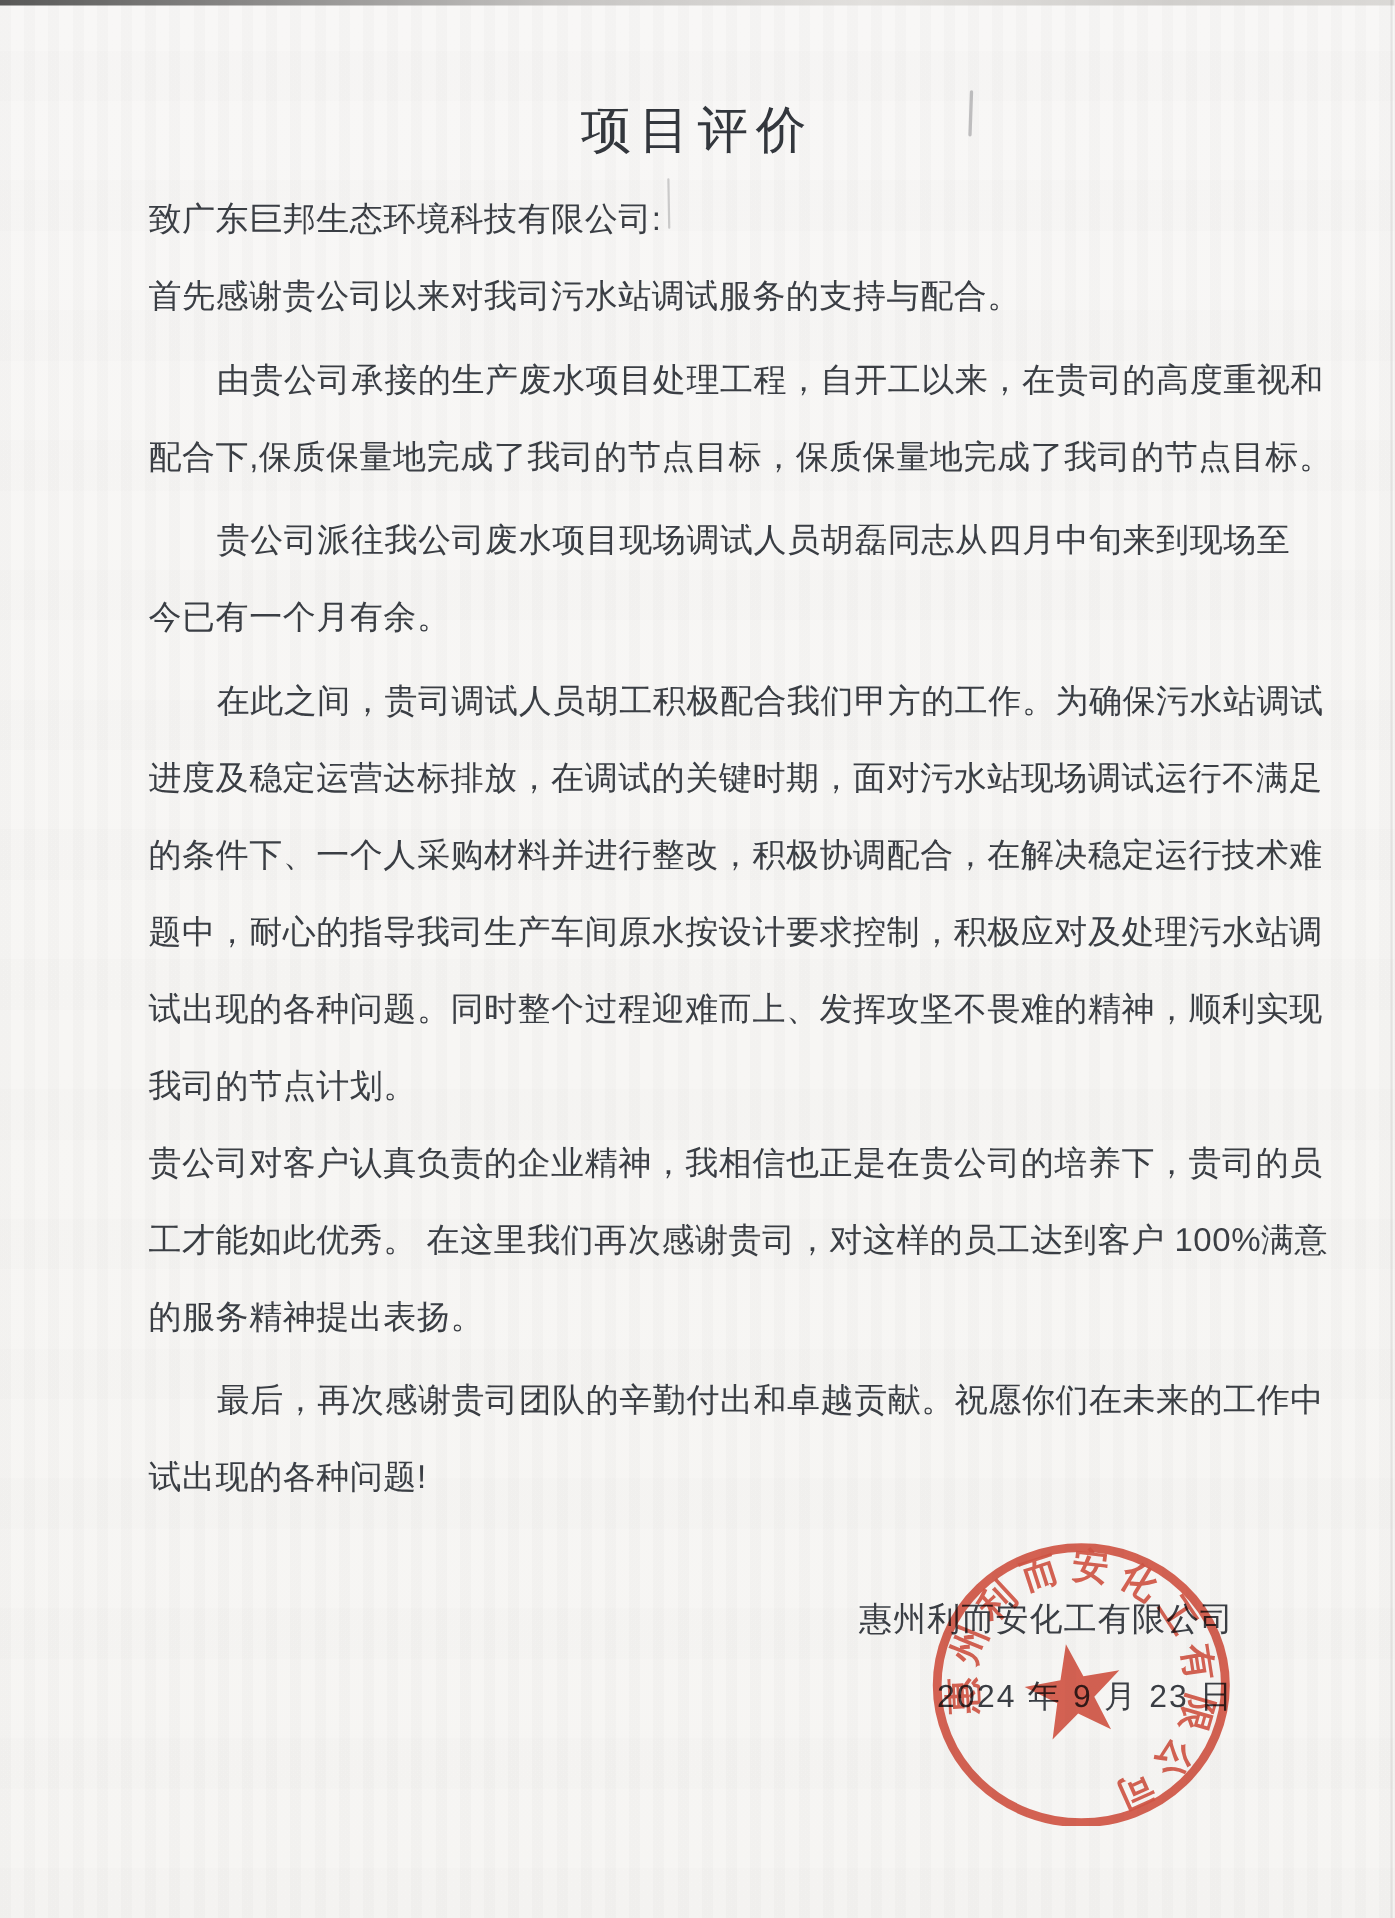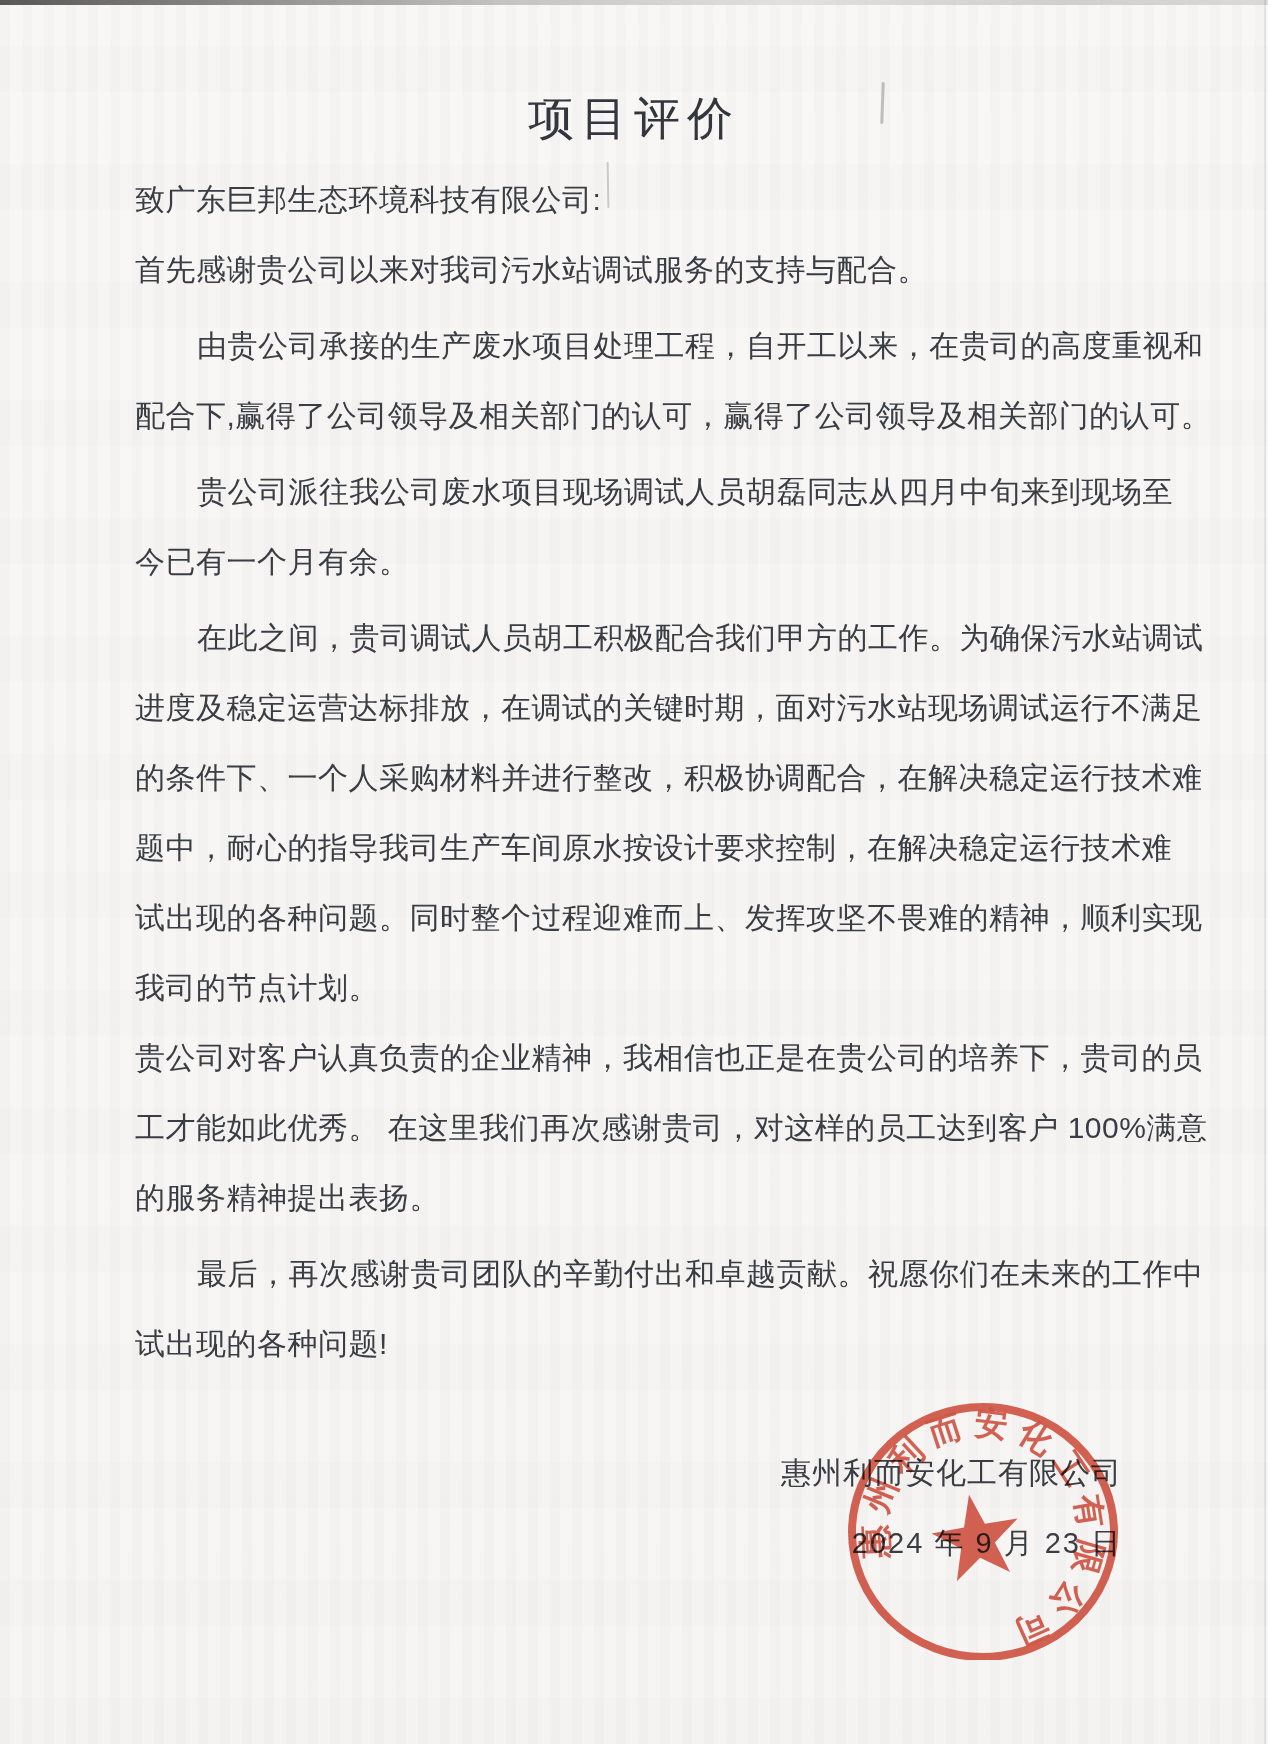--- a/index.html
+++ b/index.html
@@ -114,27 +114,27 @@
   <div class="scan-right-edge"></div>
   <div class="smudge-1"></div>
   <div class="smudge-2"></div>
 
   <h1 class="title">项目评价</h1>
 
   <div class="letter-body">
       <div class="line">致广东巨邦生态环境科技有限公司:</div>
       <div class="line">首先感谢贵公司以来对我司污水站调试服务的支持与配合。</div>
       <div class="line indent">由贵公司承接的生产废水项目处理工程，自开工以来，在贵司的高度重视和</div>
-      <div class="line">配合下,赢得了公司领导及相关部门的认可，赢得了公司领导及相关部门的认可。</div>
+      <div class="line">配合下,保质保量地完成了我司的节点目标，保质保量地完成了我司的节点目标。</div>
       <div class="line indent">贵公司派往我公司废水项目现场调试人员胡磊同志从四月中旬来到现场至</div>
       <div class="line">今已有一个月有余。</div>
       <div class="line indent">在此之间，贵司调试人员胡工积极配合我们甲方的工作。为确保污水站调试</div>
       <div class="line">进度及稳定运营达标排放，在调试的关键时期，面对污水站现场调试运行不满足</div>
       <div class="line">的条件下、一个人采购材料并进行整改，积极协调配合，在解决稳定运行技术难</div>
-      <div class="line">题中，耐心的指导我司生产车间原水按设计要求控制，在解决稳定运行技术难</div>
+      <div class="line">题中，耐心的指导我司生产车间原水按设计要求控制，积极应对及处理污水站调</div>
       <div class="line">试出现的各种问题。同时整个过程迎难而上、发挥攻坚不畏难的精神，顺利实现</div>
       <div class="line">我司的节点计划。</div>
       <div class="line">贵公司对客户认真负责的企业精神，我相信也正是在贵公司的培养下，贵司的员</div>
       <div class="line">工才能如此优秀。 在这里我们再次感谢贵司，对这样的员工达到客户 100%满意</div>
       <div class="line">的服务精神提出表扬。</div>
       <div class="line indent">最后，再次感谢贵司团队的辛勤付出和卓越贡献。祝愿你们在未来的工作中</div>
       <div class="line">试出现的各种问题!</div>
     </div>
 
   <div class="signature">

